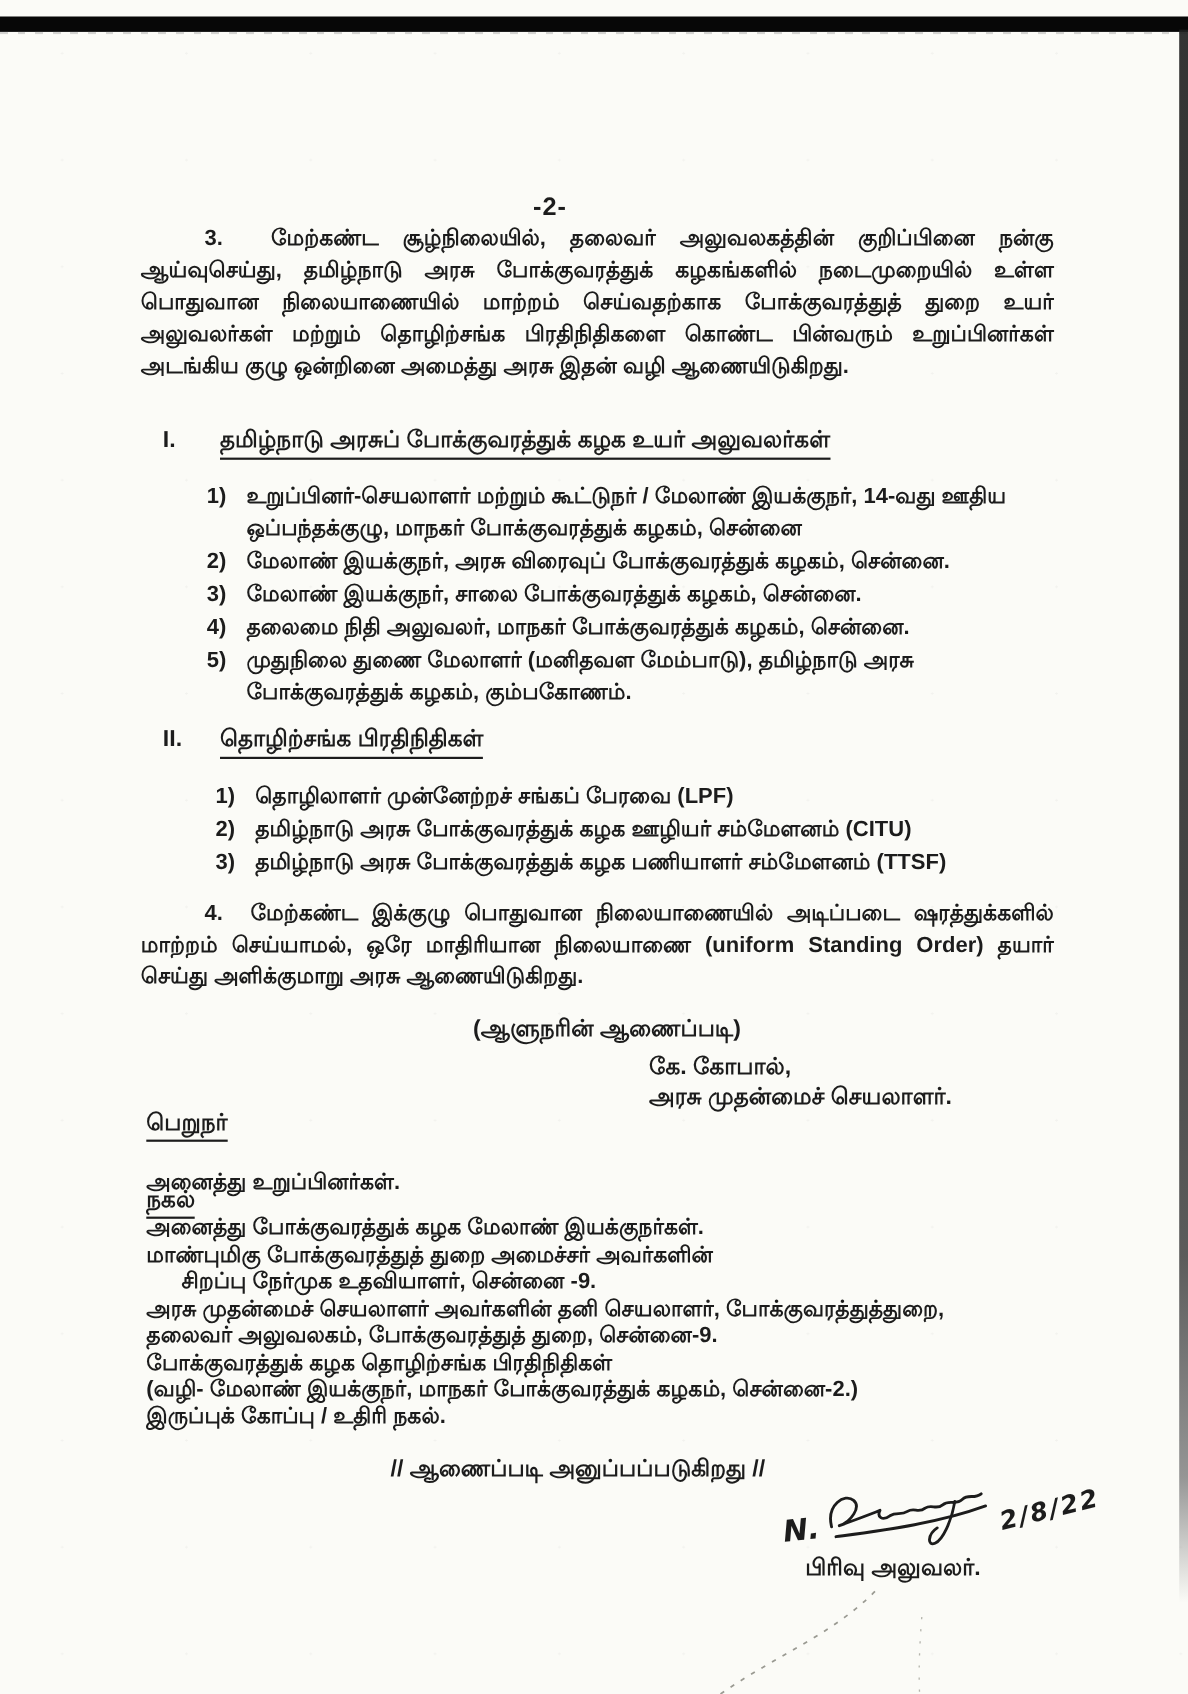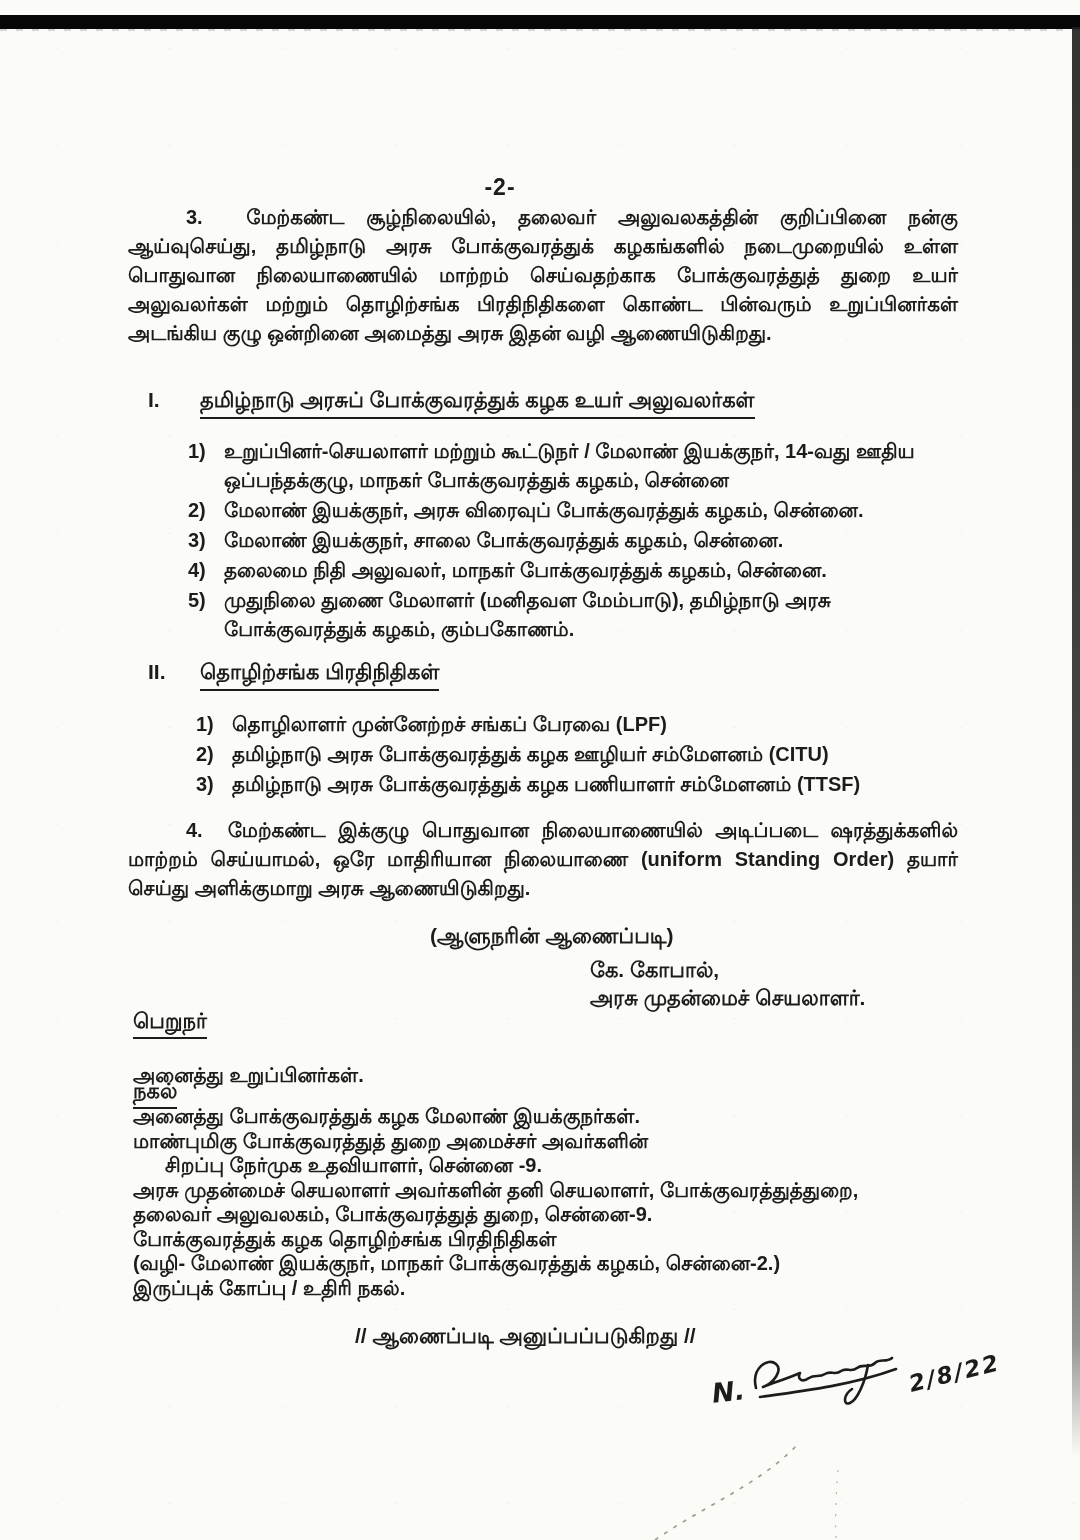--- a/index.html
+++ b/index.html
@@ -178,20 +178,21 @@
       <span class="sig-initial">N.</span>
       <svg class="scribble" width="160" height="62" viewBox="0 0 160 62">
         <g fill="none" stroke="#1c1c1c" stroke-width="2.6" stroke-linecap="round" stroke-linejoin="round">
           <path d="M10 36 C5 16 22 5 30 12 C37 18 28 31 17 35 C33 29 45 25 54 21 C51 27 56 31 63 26 C69 22 73 26 79 22 C85 18 89 24 95 19 C101 15 105 21 111 16 C117 11 123 17 129 11 C134 6 140 11 146 6"></path>
           <path d="M122 13 C119 31 111 48 104 51 C97 54 97 43 106 37"></path>
           <path d="M14 45 C58 39 106 33 150 17"></path>
         </g>
       </svg>
       <span class="sig-date">2/8/22</span>
     </div>
+    <div class="sig-title">பிரிவு அலுவலர்.</div>
   </div>
 
   <svg class="artifact-svg" width="1080" height="1540" viewBox="0 0 1080 1540">
     <path d="M655 1540 C705 1505 760 1485 800 1442" fill="none" stroke="#9a9a92" stroke-width="1.6" stroke-dasharray="4 7"></path>
     <path d="M838 1470 C836 1495 835 1518 836 1540" fill="none" stroke="#b5b5ad" stroke-width="1.2" stroke-dasharray="2 9"></path>
   </svg>
 
 </div>
 
 </body></html>

